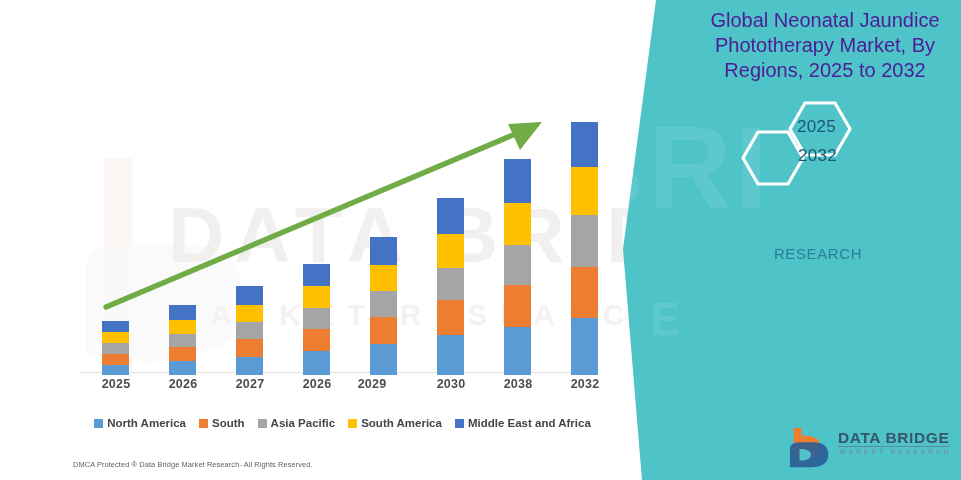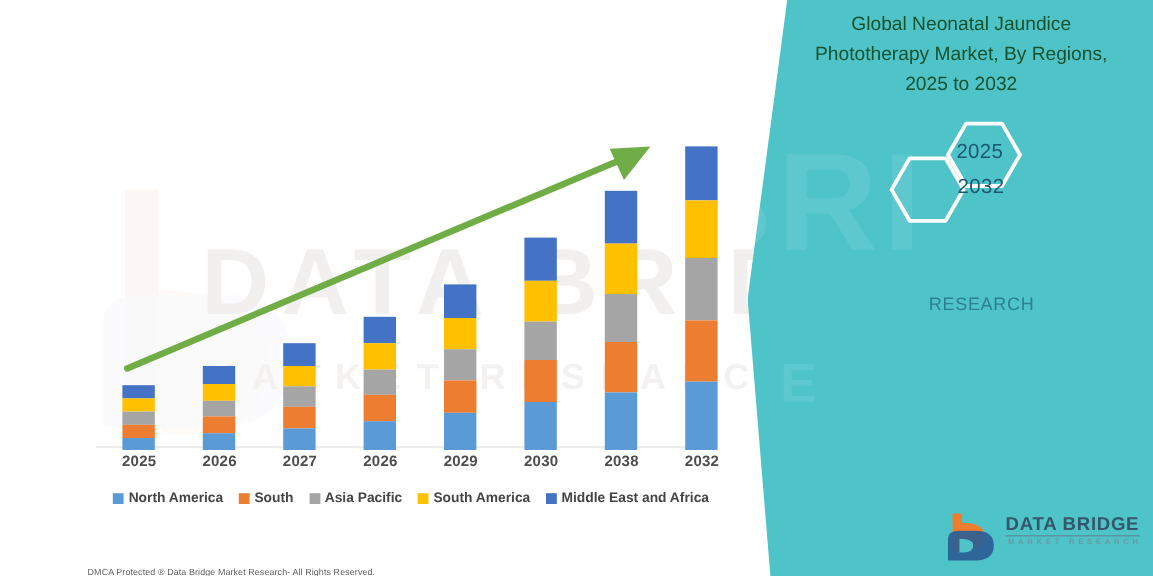--- a/index.html
+++ b/index.html
@@ -44,53 +44,53 @@
 
   .xlabel{
     position:absolute;top:377px;width:60px;text-align:center;
     font-size:12.5px;font-weight:700;color:#4d4d4d;letter-spacing:.2px;
   }
 
   .arrow{position:absolute;left:80px;top:100px;width:520px;height:230px;pointer-events:none;}
 
   .legend{
     position:absolute;left:80px;top:409px;width:525px;height:20px;
-    display:flex;align-items:flex-start;justify-content:center;gap:13px;
+    display:flex;align-items:flex-end;justify-content:center;gap:13px;
     font-size:11.5px;font-weight:700;color:#454545;
   }
   .legend-item{display:flex;align-items:center;gap:4px;white-space:nowrap;}
   .swatch{width:9px;height:9px;display:inline-block;flex:0 0 auto;}
 
   .footer{
     position:absolute;left:60px;top:456px;width:560px;height:16px;
     font-size:7.4px;color:#5c5c5c;letter-spacing:.1px;
   }
-  .footer .f-left{position:absolute;left:13px;top:16px;white-space:nowrap;}
+  .footer .f-left{position:absolute;left:13px;top:4px;white-space:nowrap;}
   .footer .f-right{position:absolute;left:296px;top:0;white-space:nowrap;}
 
   
   .right-pane{
     position:absolute;left:600px;top:0;width:361px;height:480px;
     background:#4ec3c8;
     clip-path:polygon(56px 0, 361px 0, 361px 480px, 42px 480px, 23px 249px);
     overflow:hidden;
   }
   .rp-wm{
     position:absolute;left:-40px;top:110px;
     font-size:116px;font-weight:700;letter-spacing:4px;
     color:rgba(255,255,255,.09);line-height:1;white-space:nowrap;pointer-events:none;
   }
   .rp-wm2{
     position:absolute;left:-28px;top:296px;
     font-size:46px;font-weight:700;letter-spacing:16px;
     color:rgba(255,255,255,.09);line-height:1;white-space:nowrap;pointer-events:none;
   }
   .rp-title{
-    position:absolute;left:72px;top:8px;width:258px;
-    text-align:center;color:#14532d;font-size:16px;line-height:25px;font-weight:400;
+    position:absolute;left:96px;top:8px;width:258px;
+    text-align:center;color:#4c1d95;font-size:20px;line-height:25px;font-weight:400;
   }
   .hexwrap{position:absolute;left:130px;top:88px;width:210px;height:110px;}
   .hex-label{
     position:absolute;color:#1f5673;font-size:17px;font-weight:400;
     letter-spacing:.3px;
   }
   .rp-brand{
     position:absolute;left:108px;top:218px;width:220px;text-align:center;
     color:#2e7f93;font-size:15px;line-height:24px;font-weight:400;letter-spacing:.6px;
   }
@@ -179,21 +179,21 @@
           <div class="seg" title="Asia Pacific 2032: 52" style="height: 52.4px; background: rgb(165, 165, 165);"></div>
           <div class="seg" title="Europe 2032: 50" style="height: 50.3846px; background: rgb(237, 125, 49);"></div>
           <div class="seg" title="North America 2032: 57" style="height: 57.4385px; background: rgb(91, 155, 213);"></div>
         </div>
       </div>
     <div id="xlabels">
         <div class="xlabel" style="left: 86px;">2025</div>
         <div class="xlabel" style="left: 153px;">2026</div>
         <div class="xlabel" style="left: 220px;">2027</div>
         <div class="xlabel" style="left: 287px;">2026</div>
-        <div class="xlabel" style="left: 354px;">2029</div>
+        <div class="xlabel" style="left: 342px;">2029</div>
         <div class="xlabel" style="left: 421px;">2030</div>
         <div class="xlabel" style="left: 488px;">2038</div>
         <div class="xlabel" style="left: 555px;">2032</div>
       </div>
 
     <svg class="arrow" viewBox="0 0 520 230" aria-hidden="true">
       <line x1="26" y1="207" x2="440" y2="32" stroke="#70AD47" stroke-width="5.4" stroke-linecap="round"></line>
       <polygon points="462,22 428,24 440,50" fill="#70AD47"></polygon>
     </svg>
 

